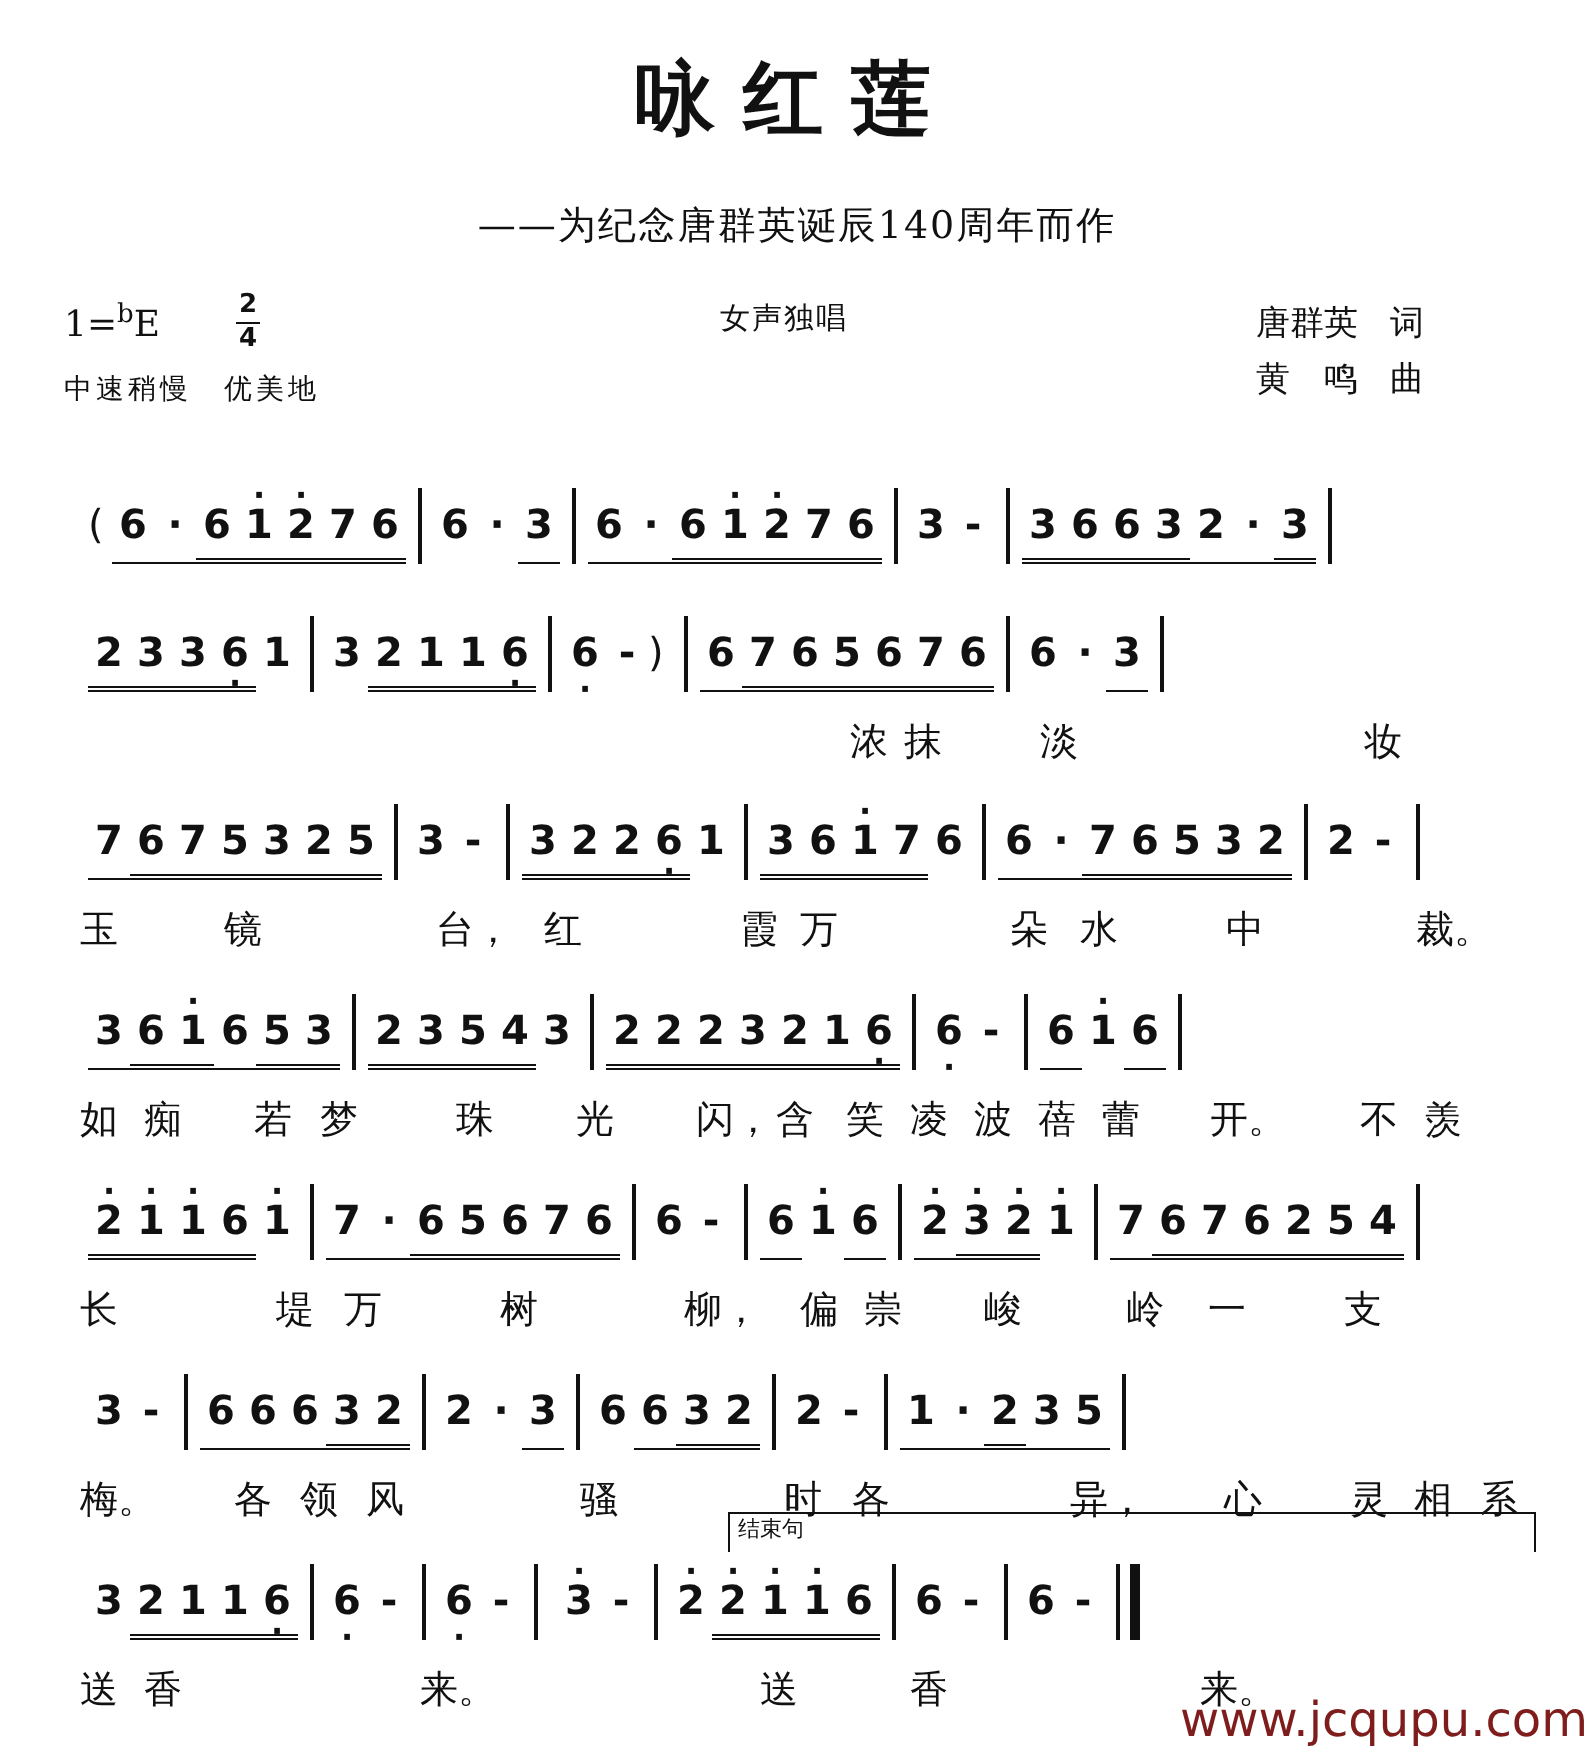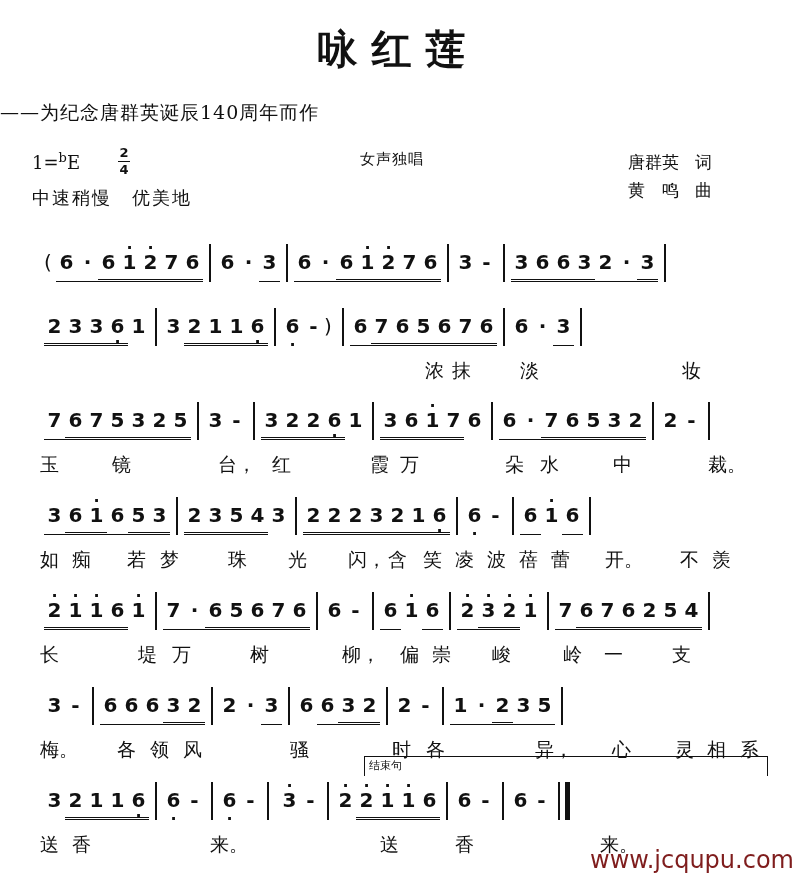--- a/index.html
+++ b/index.html
@@ -5,28 +5,28 @@
   html, body { margin: 0; padding: 0; background: #ffffff; }
   body {
     width: 797px; height: 879px; position: relative; overflow: hidden;
     font-family: "DejaVu Sans", "Liberation Sans", sans-serif; color: #111;
   }
   .title {
     position: absolute; left: 0; width: 797px; top: 22px; text-align: center;
     font-family: "DejaVu Sans", sans-serif; font-weight: bold; font-size: 40px; letter-spacing: 14px;
   }
   .subtitle {
-    position: absolute; left: 0; width: 797px; top: 100px; text-align: left;
+    position: absolute; left: 0; width: 797px; top: 100px; text-align: center;
     font-family: "DejaVu Serif", serif; font-size: 19px; letter-spacing: 1px;
   }
   .key { position: absolute; left: 32px; top: 150px; font-family: "DejaVu Serif", serif; font-size: 18px; }
   .key .flat { font-size: 13px; vertical-align: 7px; }
   .timesig { position: absolute; left: 118px; top: 146px; font-weight: bold; font-size: 13px; line-height: 14px; text-align: center; }
   .timesig .bar { border-top: 1px solid #111; width: 12px; margin: 1px 0; }
-  .tempo { position: absolute; left: 32px; top: 186px; font-size: 18px; letter-spacing: 2px; text-align: center; }
+  .tempo { position: absolute; left: 32px; top: 186px; font-size: 14px; letter-spacing: 2px; text-align: center; }
   .voice { position: absolute; left: 360px; top: 150px; font-size: 15px; letter-spacing: 1px; }
   .credits { position: absolute; left: 628px; top: 148px; font-weight: normal; font-size: 17px; line-height: 28px; }
   .credits .role { display: inline-block; margin-left: 16px; }
 
   .row { position: absolute; left: 38px; width: 736px; height: 90px; }
   .measures { display: flex; align-items: flex-end; height: 50px; position: relative; }
   .measure { display: flex; align-items: flex-end; height: 38px; padding: 0 6px; position: relative; }
   .barline { width: 0; height: 38px; border-left: 2px solid #111; margin-bottom: 0; }
   .barline.final { border-left: 2px solid #111; box-shadow: 5px 0 0 0 #111; width: 5px; border-right: 0; }
   .barline.repeat { border-left: 2px solid #111; width: 4px; position: relative; }

